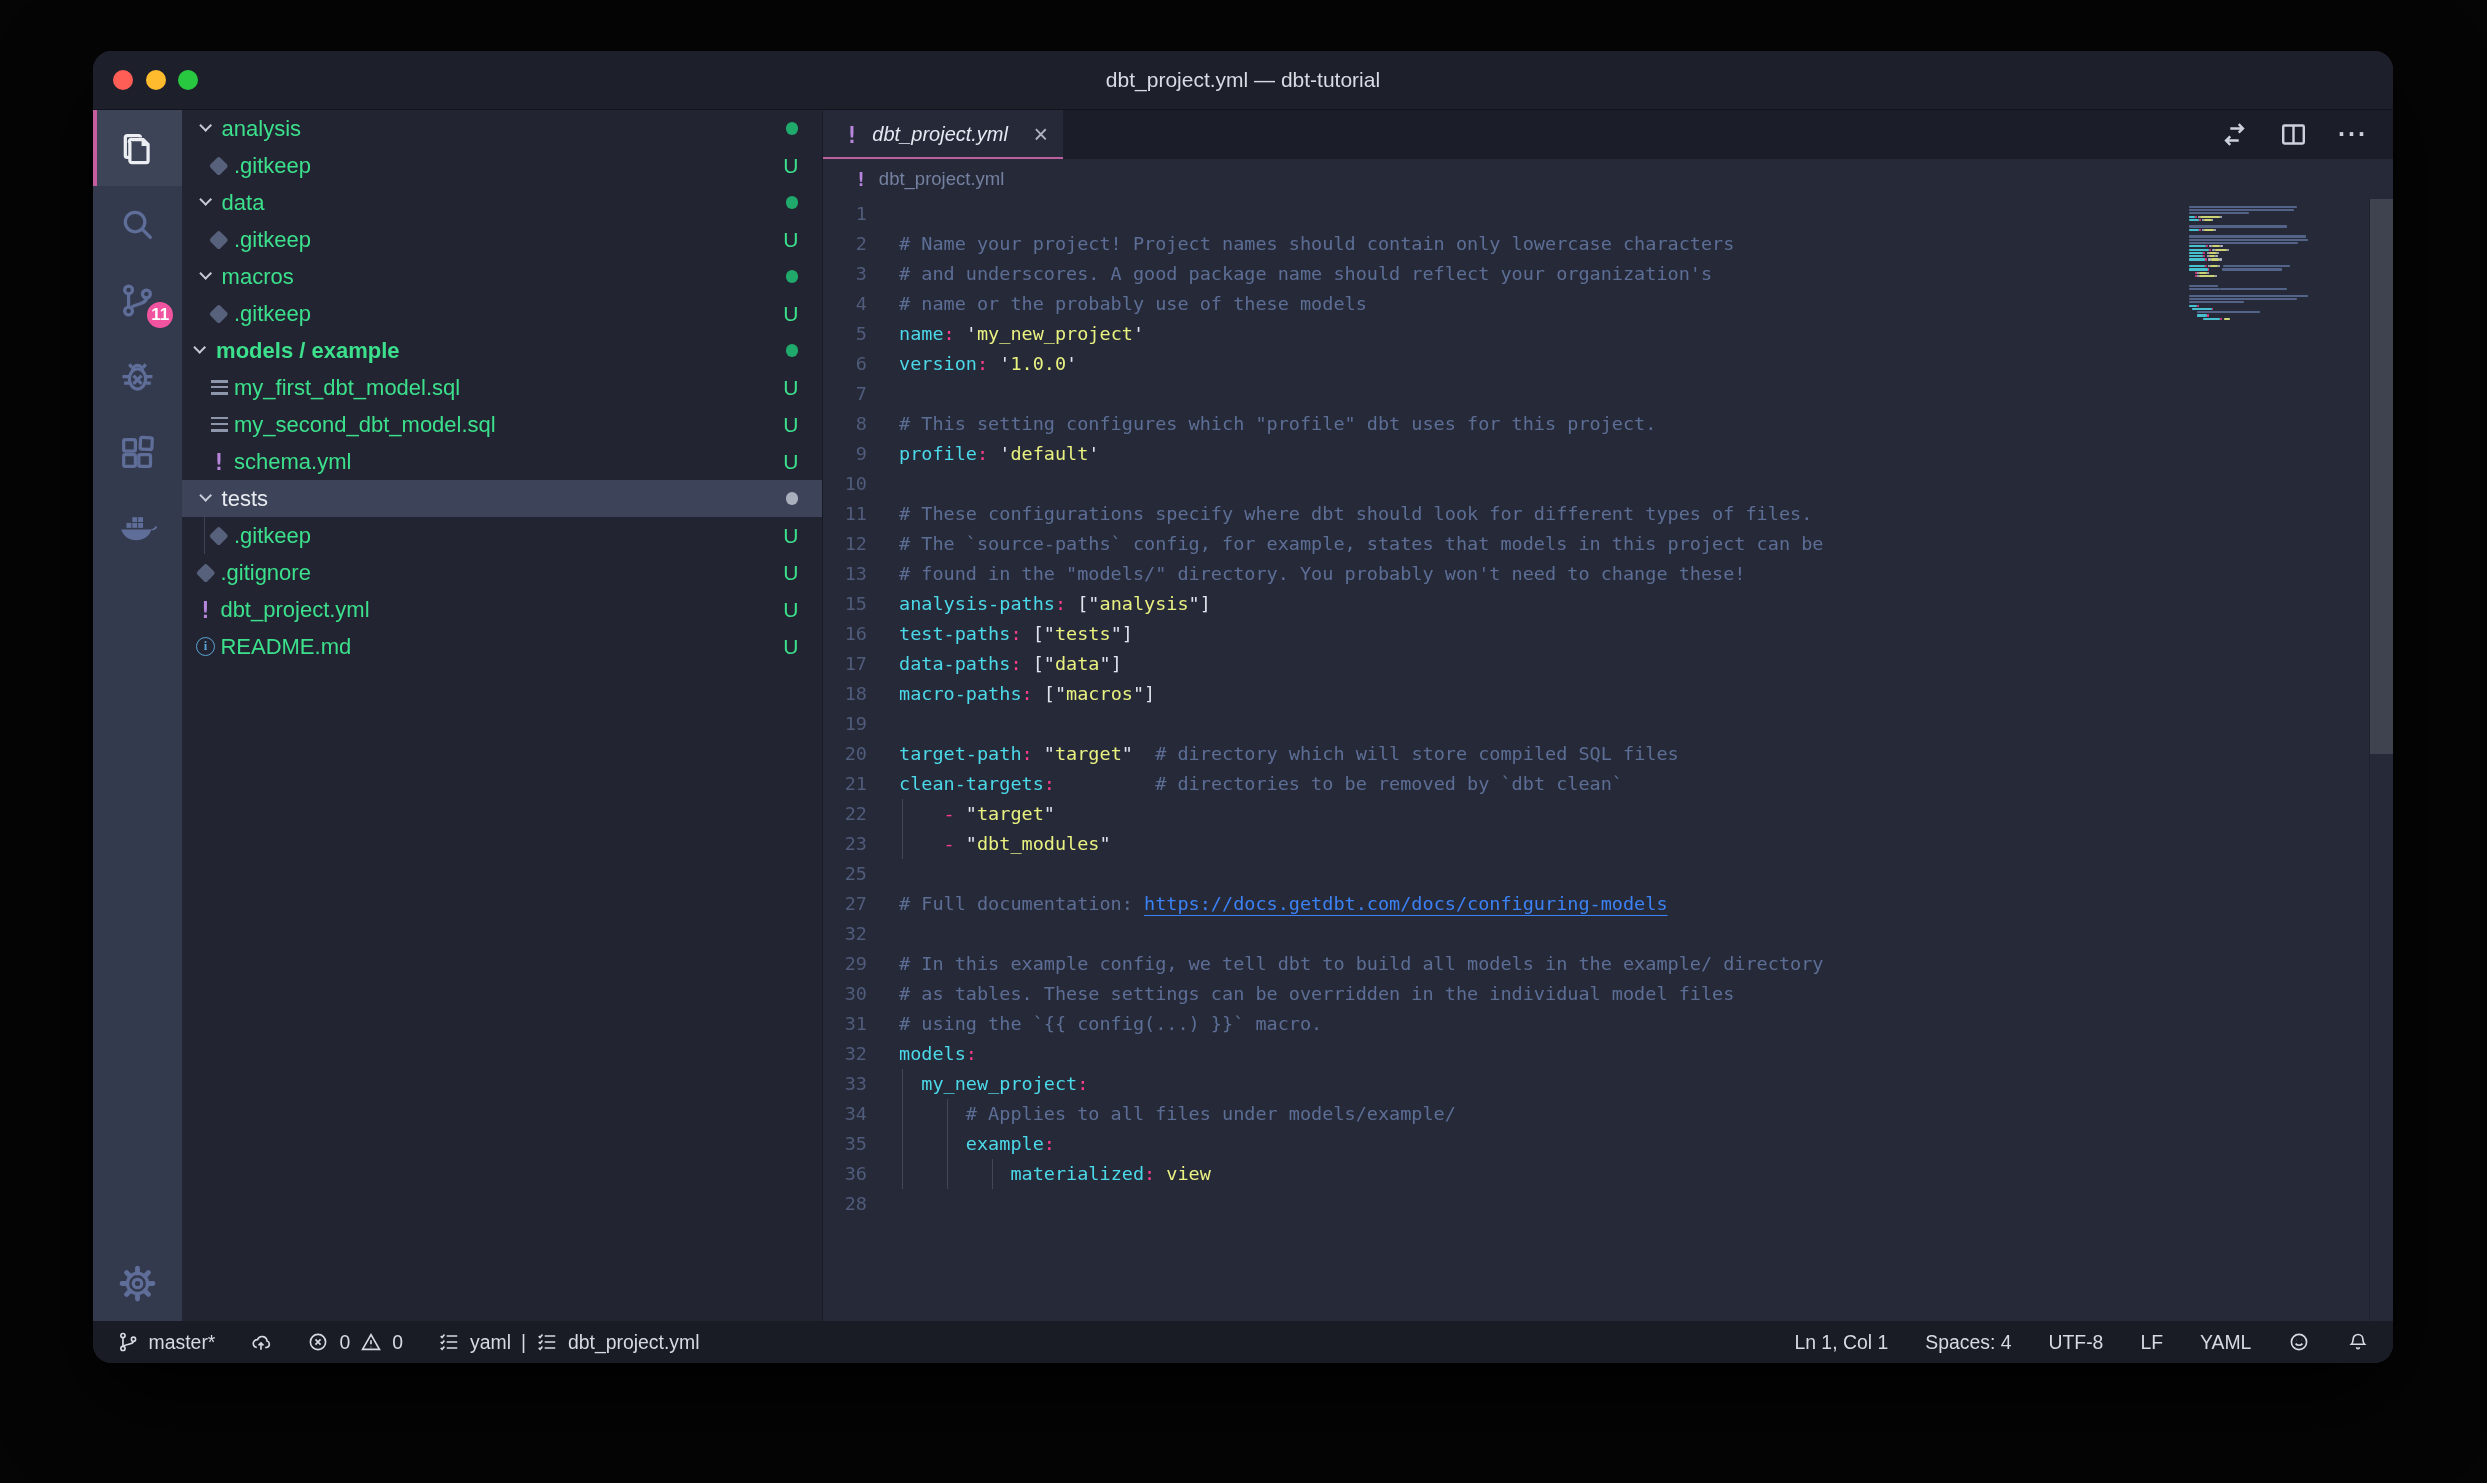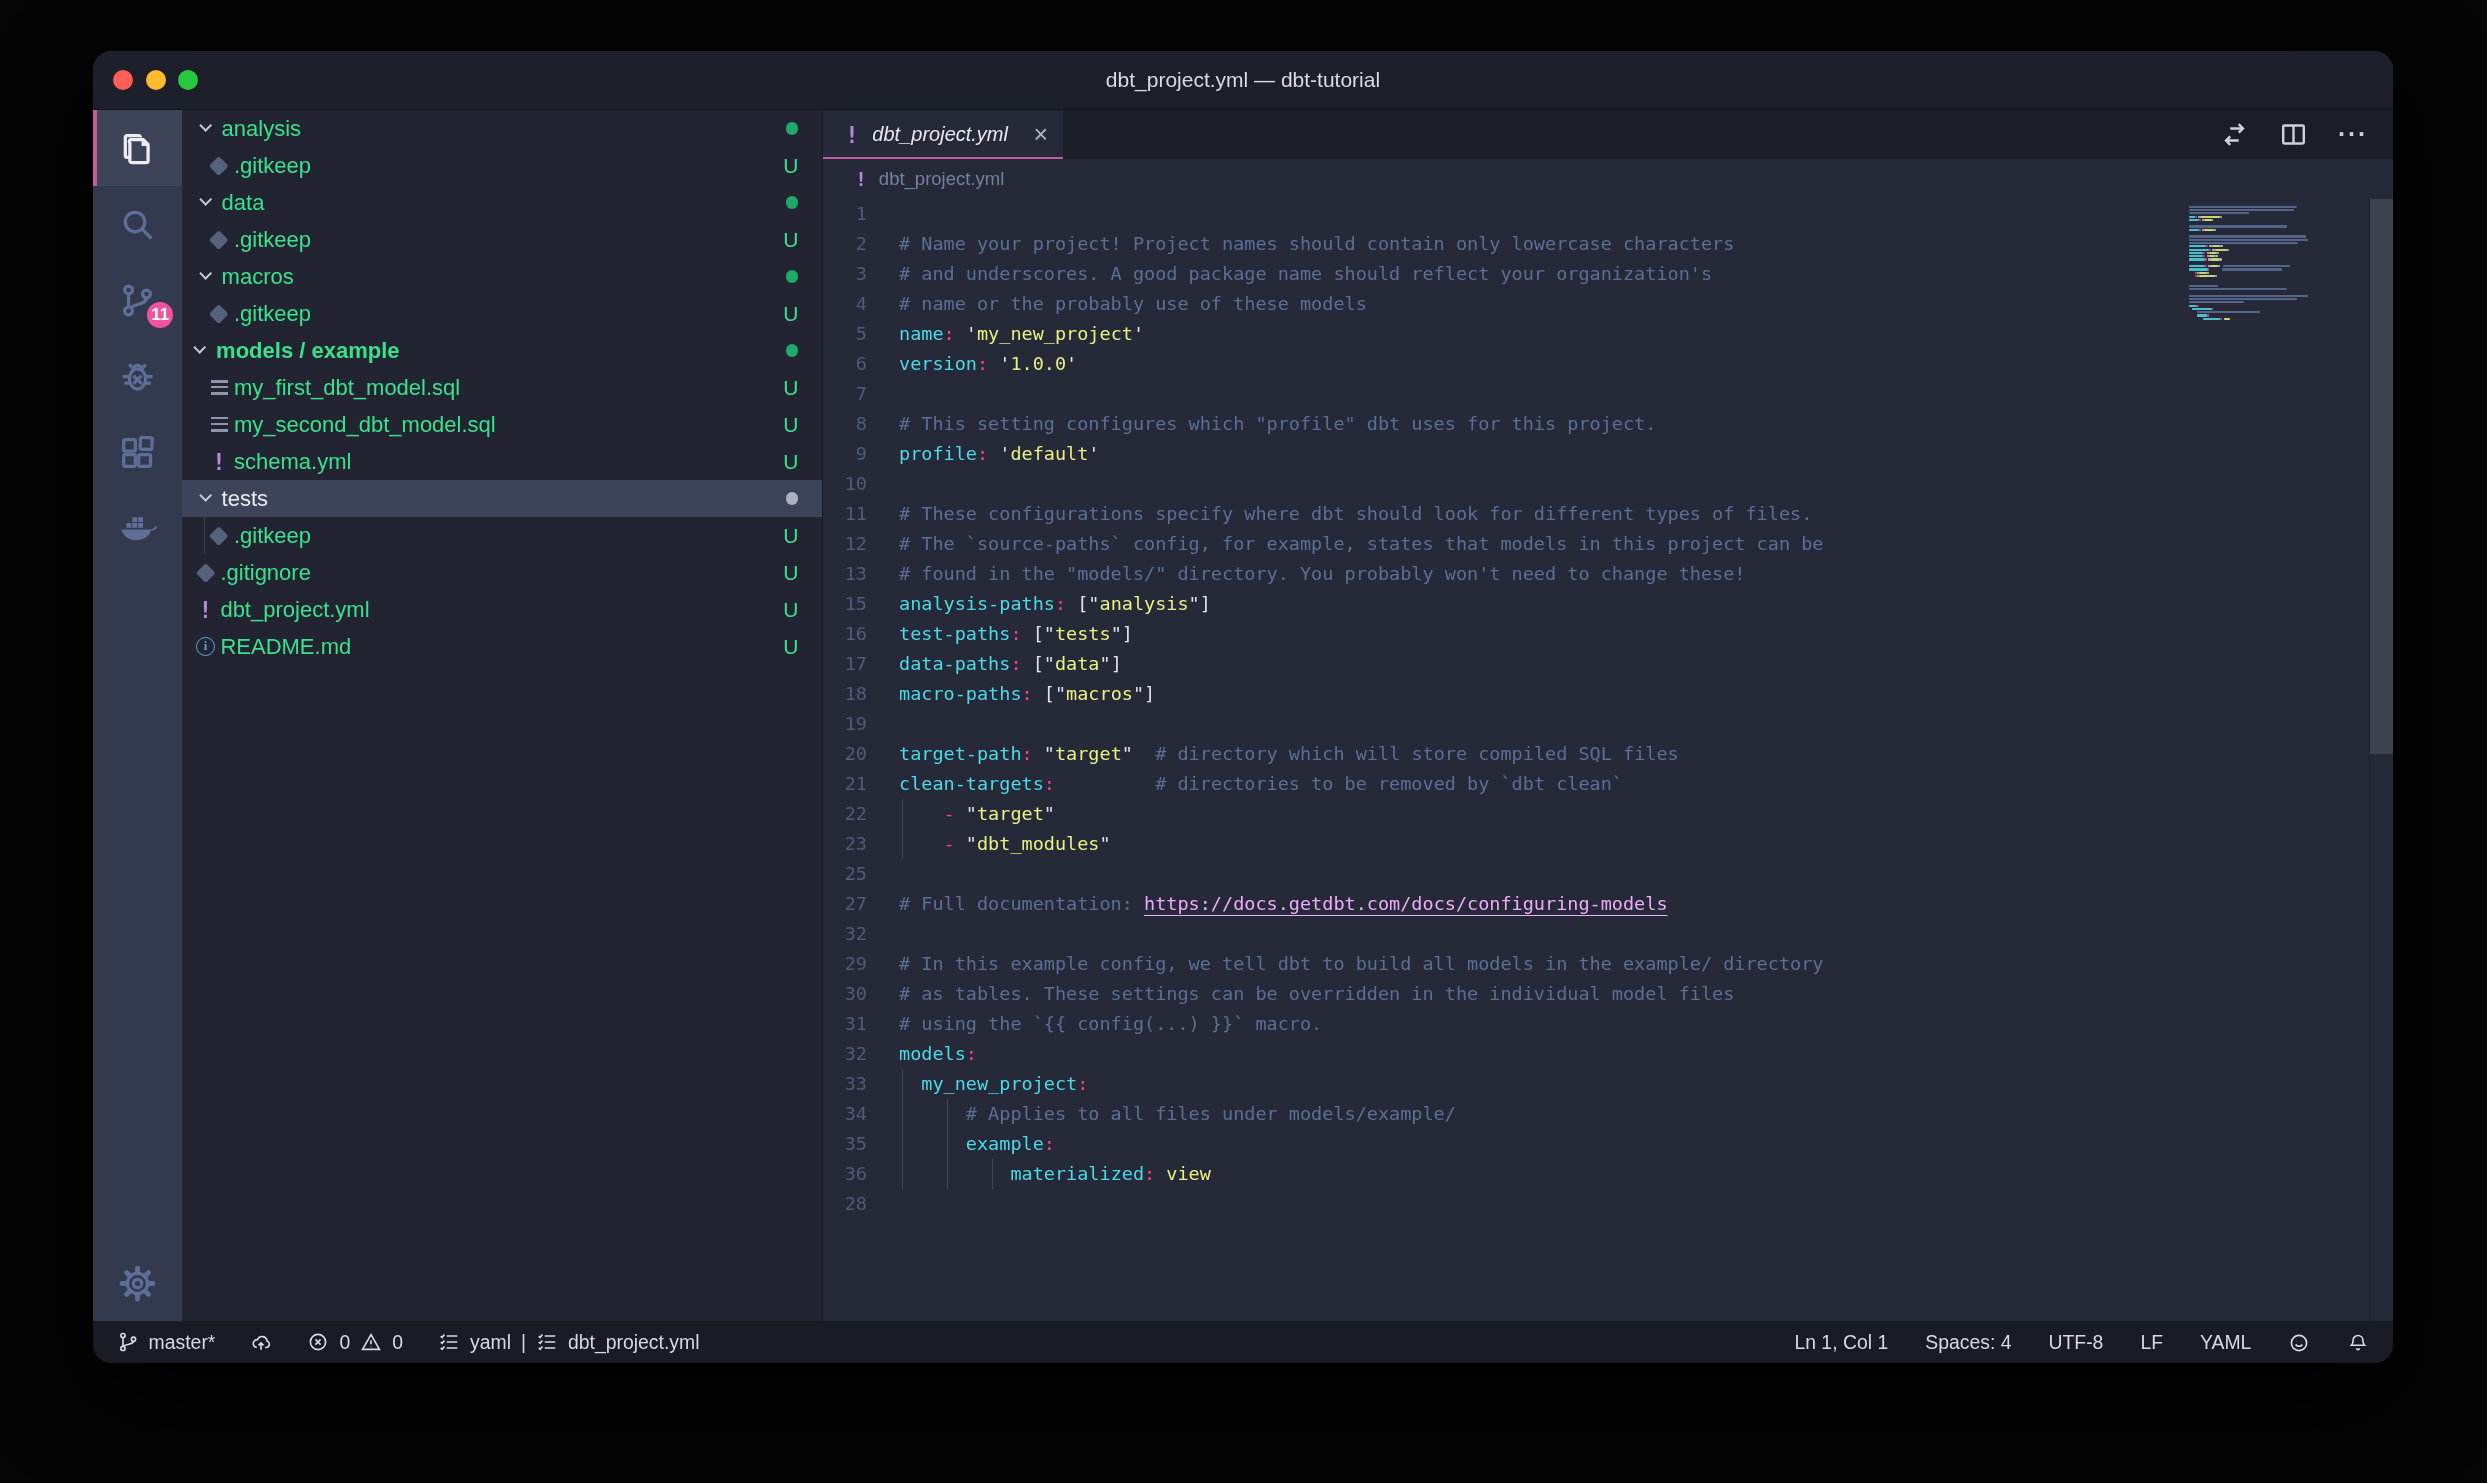--- a/index.html
+++ b/index.html
@@ -51,36 +51,36 @@
   .tab-actions svg{width:29px;height:29px;stroke:#ccd1dd;fill:none;stroke-width:2}
   .more-dots{font-size:25px;font-weight:700;letter-spacing:1.7px}
   .breadcrumb{height:40px;flex:none;display:flex;align-items:center;padding-left:32px;gap:11.8px;color:#7481a1;font-size:18.5px}
   .bc-bang{color:#b887dd;font-weight:700;font-size:20px;font-family:"DejaVu Sans Mono",monospace}
   .code-area{flex:1;position:relative;min-height:0;overflow:hidden}
   #code{position:absolute;inset:0;font-family:"DejaVu Sans Mono",monospace;font-size:18.5px;line-height:30px;color:#dfe4ee}
   .cl{display:flex;height:30px}
   .ln{flex:none;width:76px;text-align:right;padding-right:32px;color:#505c7b}
   .lc{white-space:pre;position:relative;flex:1}
   .tk-c{color:#5d6e96}
-  .tk-l{color:#f0abfc;text-decoration:underline;text-underline-offset:5px}
+  .tk-l{color:#3b82f6;text-decoration:underline;text-underline-offset:5px}
   .tk-k{color:#4cd9e9}
   .tk-p{color:#ff3d8b}
   .tk-s{color:#e9f181}
   .tk-w{color:#dfe4ee}
   .guide{position:absolute;top:0;height:30px;width:0.8px;background:#414859}
   #minimap{position:absolute;top:3.4px;right:25px;width:179px}
   .mm-row{height:3.3px;white-space:nowrap;font-size:0}
   .mm-tk{display:inline-block;height:2.2px;border-radius:0.8px;opacity:.85;vertical-align:top}
   .vtrack{position:absolute;top:0;right:0;width:23.6px;bottom:0;border-left:0.8px solid #1f222c}
   .vthumb{position:absolute;top:0;right:0;width:23px;height:555px;background:#50545f;opacity:.6}
   
   .statusbar{height:42px;background:#191c25;flex:none;display:flex;align-items:center;padding:0 23.6px;color:#d6dae3;font-size:19.4px;gap:35px}
   .sb-grp{display:flex;align-items:center;gap:10px}
   .statusbar svg{width:22px;height:22px;stroke:#d6dae3;fill:none;stroke-width:1.8}
-  .sb-right{margin-left:auto;display:flex;align-items:flex-end;gap:37px}
+  .sb-right{margin-left:auto;display:flex;align-items:center;gap:37px}
 </style>
 </head>
 <body>
 
 <div class="window">
 
   <div class="titlebar">
     <div class="lights">
       <span class="light red"></span>
       <span class="light yellow"></span>

